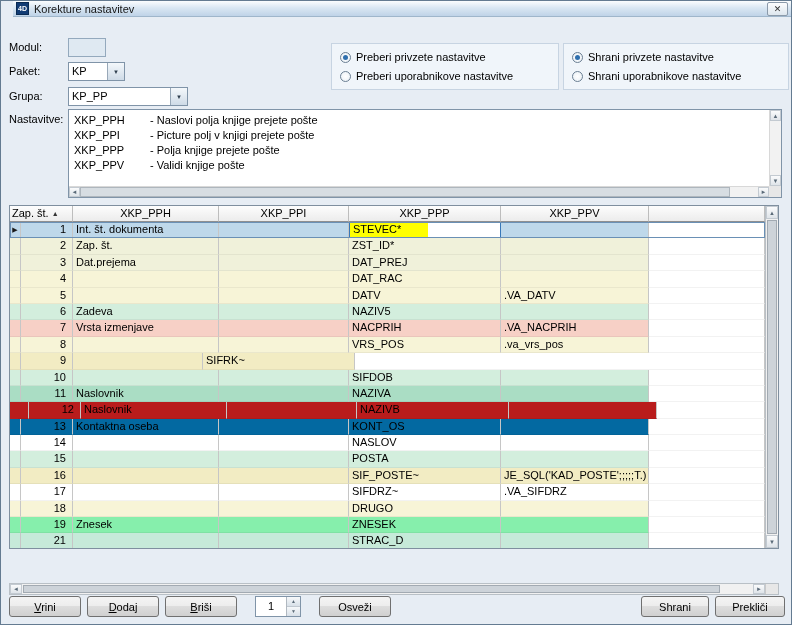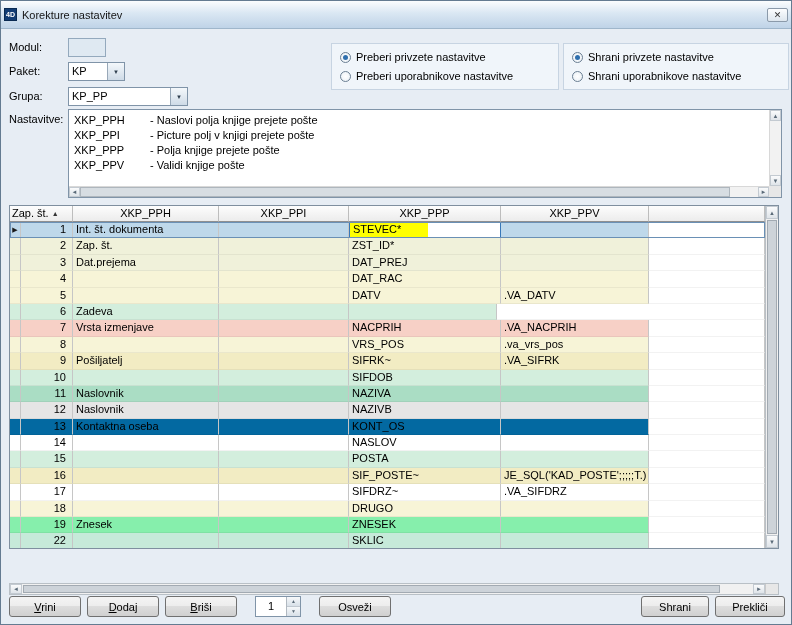--- a/index.html
+++ b/index.html
@@ -3,21 +3,21 @@
 <meta charset="utf-8">
 <title>Korekture nastavitev</title>
 <style>
   * { margin:0; padding:0; box-sizing:border-box; }
   html,body { width:792px; height:625px; }
   body { font-family:"Liberation Sans", sans-serif; font-size:11px; color:#000; background:#fff; }
 
   .window { position:relative; width:792px; height:625px; background:#e7edf4; border:1px solid #647b91; overflow:hidden; }
 
   
-  .titlebar { position:absolute; left:0; top:0; right:0; height:28px;
+  .titlebar { position:absolute; left:12px; top:0; right:0; height:16px;
     background:linear-gradient(#fbfdfe,#dae7f3 45%,#bfd3e7); border-bottom:1px solid #9fb6cb;
     display:flex; align-items:center; padding:0 3px; }
   .app-icon { width:13px; height:13px; background:#123c74; border:1px solid #0a2a52; color:#fff;
     font-size:7px; font-weight:bold; display:flex; align-items:center; justify-content:center; margin-right:5px; }
   .title { flex:1; color:#151515; }
   .close-btn { width:21px; height:14px; border:1px solid #8b9aaa; border-radius:2px;
     background:linear-gradient(#fcfdfe,#dde6ee); display:flex; align-items:center; justify-content:center;
     font-size:9px; color:#333; cursor:default; }
 
   
@@ -251,20 +251,21 @@
           <div class="c ppi"></div>
           <div class="c ppp">DATV</div>
           <div class="c ppv">.VA_DATV</div>
           <div class="c last"></div>
         </div>
           <div class="grow" style="background: rgb(211, 238, 221);">
           <div class="c marker"></div>
           <div class="c num">6</div>
           <div class="c pph">Zadeva</div>
           <div class="c ppi"></div>
+          <div class="c ppp">NAZIV5</div>
           <div class="c ppv"></div>
           <div class="c last"></div>
         </div>
           <div class="grow" style="background: rgb(247, 208, 198);">
           <div class="c marker"></div>
           <div class="c num">7</div>
           <div class="c pph">Vrsta izmenjave</div>
           <div class="c ppi"></div>
           <div class="c ppp">NACPRIH</div>
           <div class="c ppv">.VA_NACPRIH</div>
@@ -275,45 +276,43 @@
           <div class="c num">8</div>
           <div class="c pph"></div>
           <div class="c ppi"></div>
           <div class="c ppp">VRS_POS</div>
           <div class="c ppv">.va_vrs_pos</div>
           <div class="c last"></div>
         </div>
           <div class="grow" style="background: rgb(242, 236, 195);">
           <div class="c marker"></div>
           <div class="c num">9</div>
-          <div class="c pph">Pošiljatelj</div>
           <div class="c ppi"></div>
           <div class="c ppp">SIFRK~</div>
-          <div class="c ppv">.VA_SIFRK</div>
           <div class="c last"></div>
         </div>
           <div class="grow" style="background: rgb(211, 238, 221);">
           <div class="c marker"></div>
           <div class="c num">10</div>
           <div class="c pph"></div>
           <div class="c ppi"></div>
           <div class="c ppp">SIFDOB</div>
           <div class="c ppv"></div>
           <div class="c last"></div>
         </div>
           <div class="grow" style="background: rgb(170, 221, 196);">
           <div class="c marker"></div>
           <div class="c num">11</div>
           <div class="c pph">Naslovnik</div>
           <div class="c ppi"></div>
           <div class="c ppp">NAZIVA</div>
           <div class="c ppv"></div>
           <div class="c last"></div>
         </div>
-          <div class="grow" style="background: #e5e5e5;">
+          <div class="grow" style="background: #b91c1c; padding-left: 8px;">
           <div class="c marker"></div>
           <div class="c num">12</div>
           <div class="c pph">Naslovnik</div>
           <div class="c ppi"></div>
           <div class="c ppp">NAZIVB</div>
           <div class="c ppv"></div>
           <div class="c last"></div>
         </div>
           <div class="grow" style="background: #0369a1;">
           <div class="c marker"></div>
@@ -368,20 +367,29 @@
           <div class="c ppp">DRUGO</div>
           <div class="c ppv"></div>
           <div class="c last"></div>
         </div>
           <div class="grow" style="background: #86efac;">
           <div class="c marker"></div>
           <div class="c num">19</div>
           <div class="c pph">Znesek</div>
           <div class="c ppi"></div>
           <div class="c ppp">ZNESEK</div>
+          <div class="c ppv"></div>
+          <div class="c last"></div>
+        </div>
+          <div class="grow" style="background: rgb(198, 234, 217);">
+          <div class="c marker"></div>
+          <div class="c num">21</div>
+          <div class="c pph"></div>
+          <div class="c ppi"></div>
+          <div class="c ppp">STRAC_D</div>
           <div class="c ppv"></div>
           <div class="c last"></div>
         </div>
           <div class="grow" style="background: rgb(198, 234, 217);">
           <div class="c marker"></div>
           <div class="c num">22</div>
           <div class="c pph"></div>
           <div class="c ppi"></div>
           <div class="c ppp">SKLIC</div>
           <div class="c ppv"></div>

